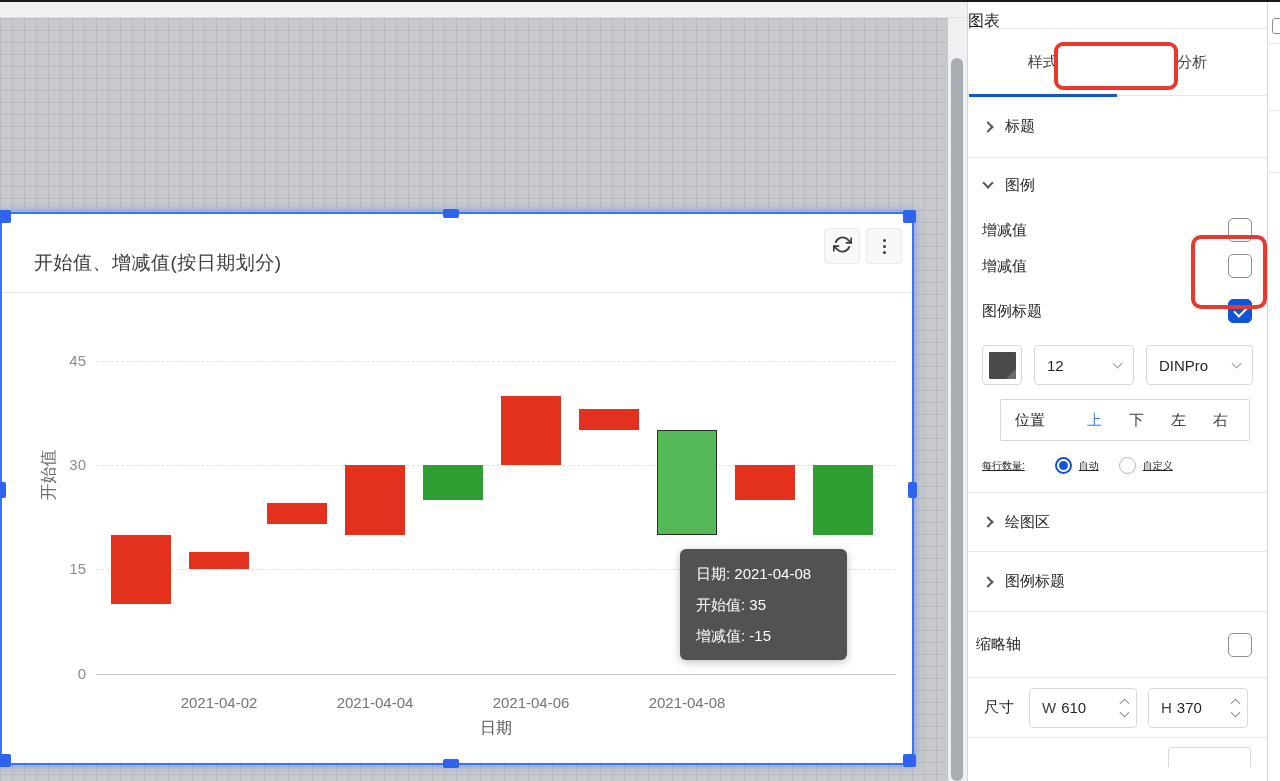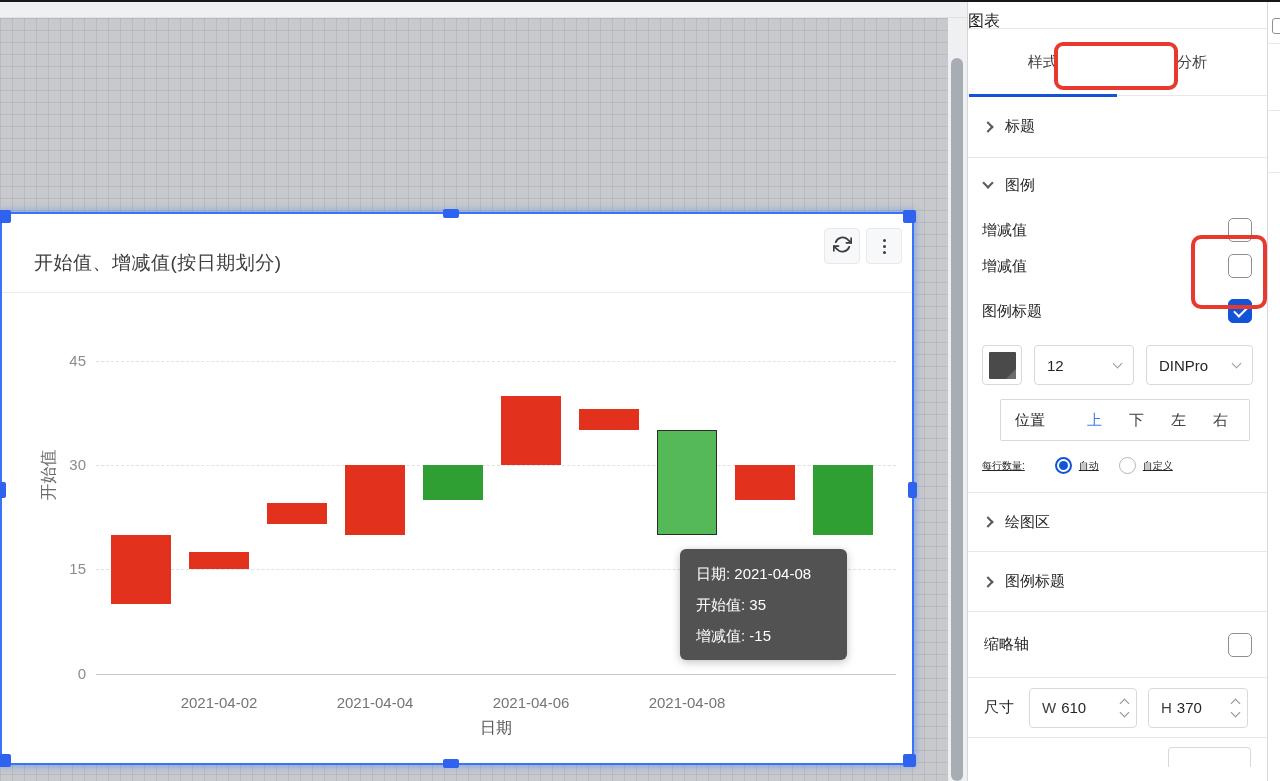--- a/index.html
+++ b/index.html
@@ -109,21 +109,21 @@
   .pos-opt.sel { color:#3c7df7; }
 
   .perrow { display:flex; align-items:center; margin:16px 14px 0 14px; font-size:10px;text-decoration:underline; }
   .radio-group { display:flex; align-items:center; margin-left:30px; gap:20px; }
   .radio-opt { display:flex; align-items:center; gap:7px; cursor:pointer; }
   .radio { width:17px; height:17px; border-radius:50%; border:1.5px solid #b5b5b5; background:#fff; position:relative; }
   .radio.sel { border:2px solid #1254d8; }
   .radio.sel::after { content:""; position:absolute; left:50%; top:50%; width:9px; height:9px; margin:-4.5px 0 0 -4.5px; border-radius:50%; background:#1254d8; }
 
   .thumb-row { height:66px; display:flex; align-items:center; justify-content:space-between;
-    padding:0 15px 0 16px; border-bottom:1px solid #e8e8e8; font-size:15px; }
+    padding:0 15px 0 8px; border-bottom:1px solid #e8e8e8; font-size:15px; }
   .size-row { height:60px; display:flex; align-items:center; padding-left:16px; border-bottom:1px solid #e8e8e8; font-size:15px; }
   .spinner { height:40px; border:1px solid #d9d9d9; border-radius:4px; background:#fff; display:flex; align-items:center; overflow:hidden; }
   .spin-w { width:108px; margin-left:15px; }
   .spin-h { width:100px; margin-left:11px; }
   .spin-val { flex:1; padding-left:12px; font-size:15px; color:#262626; display:flex; gap:5px; }
   .spin-prefix { color:#404040; }
   .spin-arrows { width:24px; height:100%; display:flex; flex-direction:column; align-items:center; justify-content:center; gap:6px; cursor:pointer; }
   .sp-chev { width:7px; height:7px; border-right:1.5px solid #8f8f8f; border-bottom:1.5px solid #8f8f8f; }
   .sp-up { transform:rotate(-135deg); margin-bottom:-2px; }
   .sp-down { transform:rotate(45deg); margin-top:-2px; }

